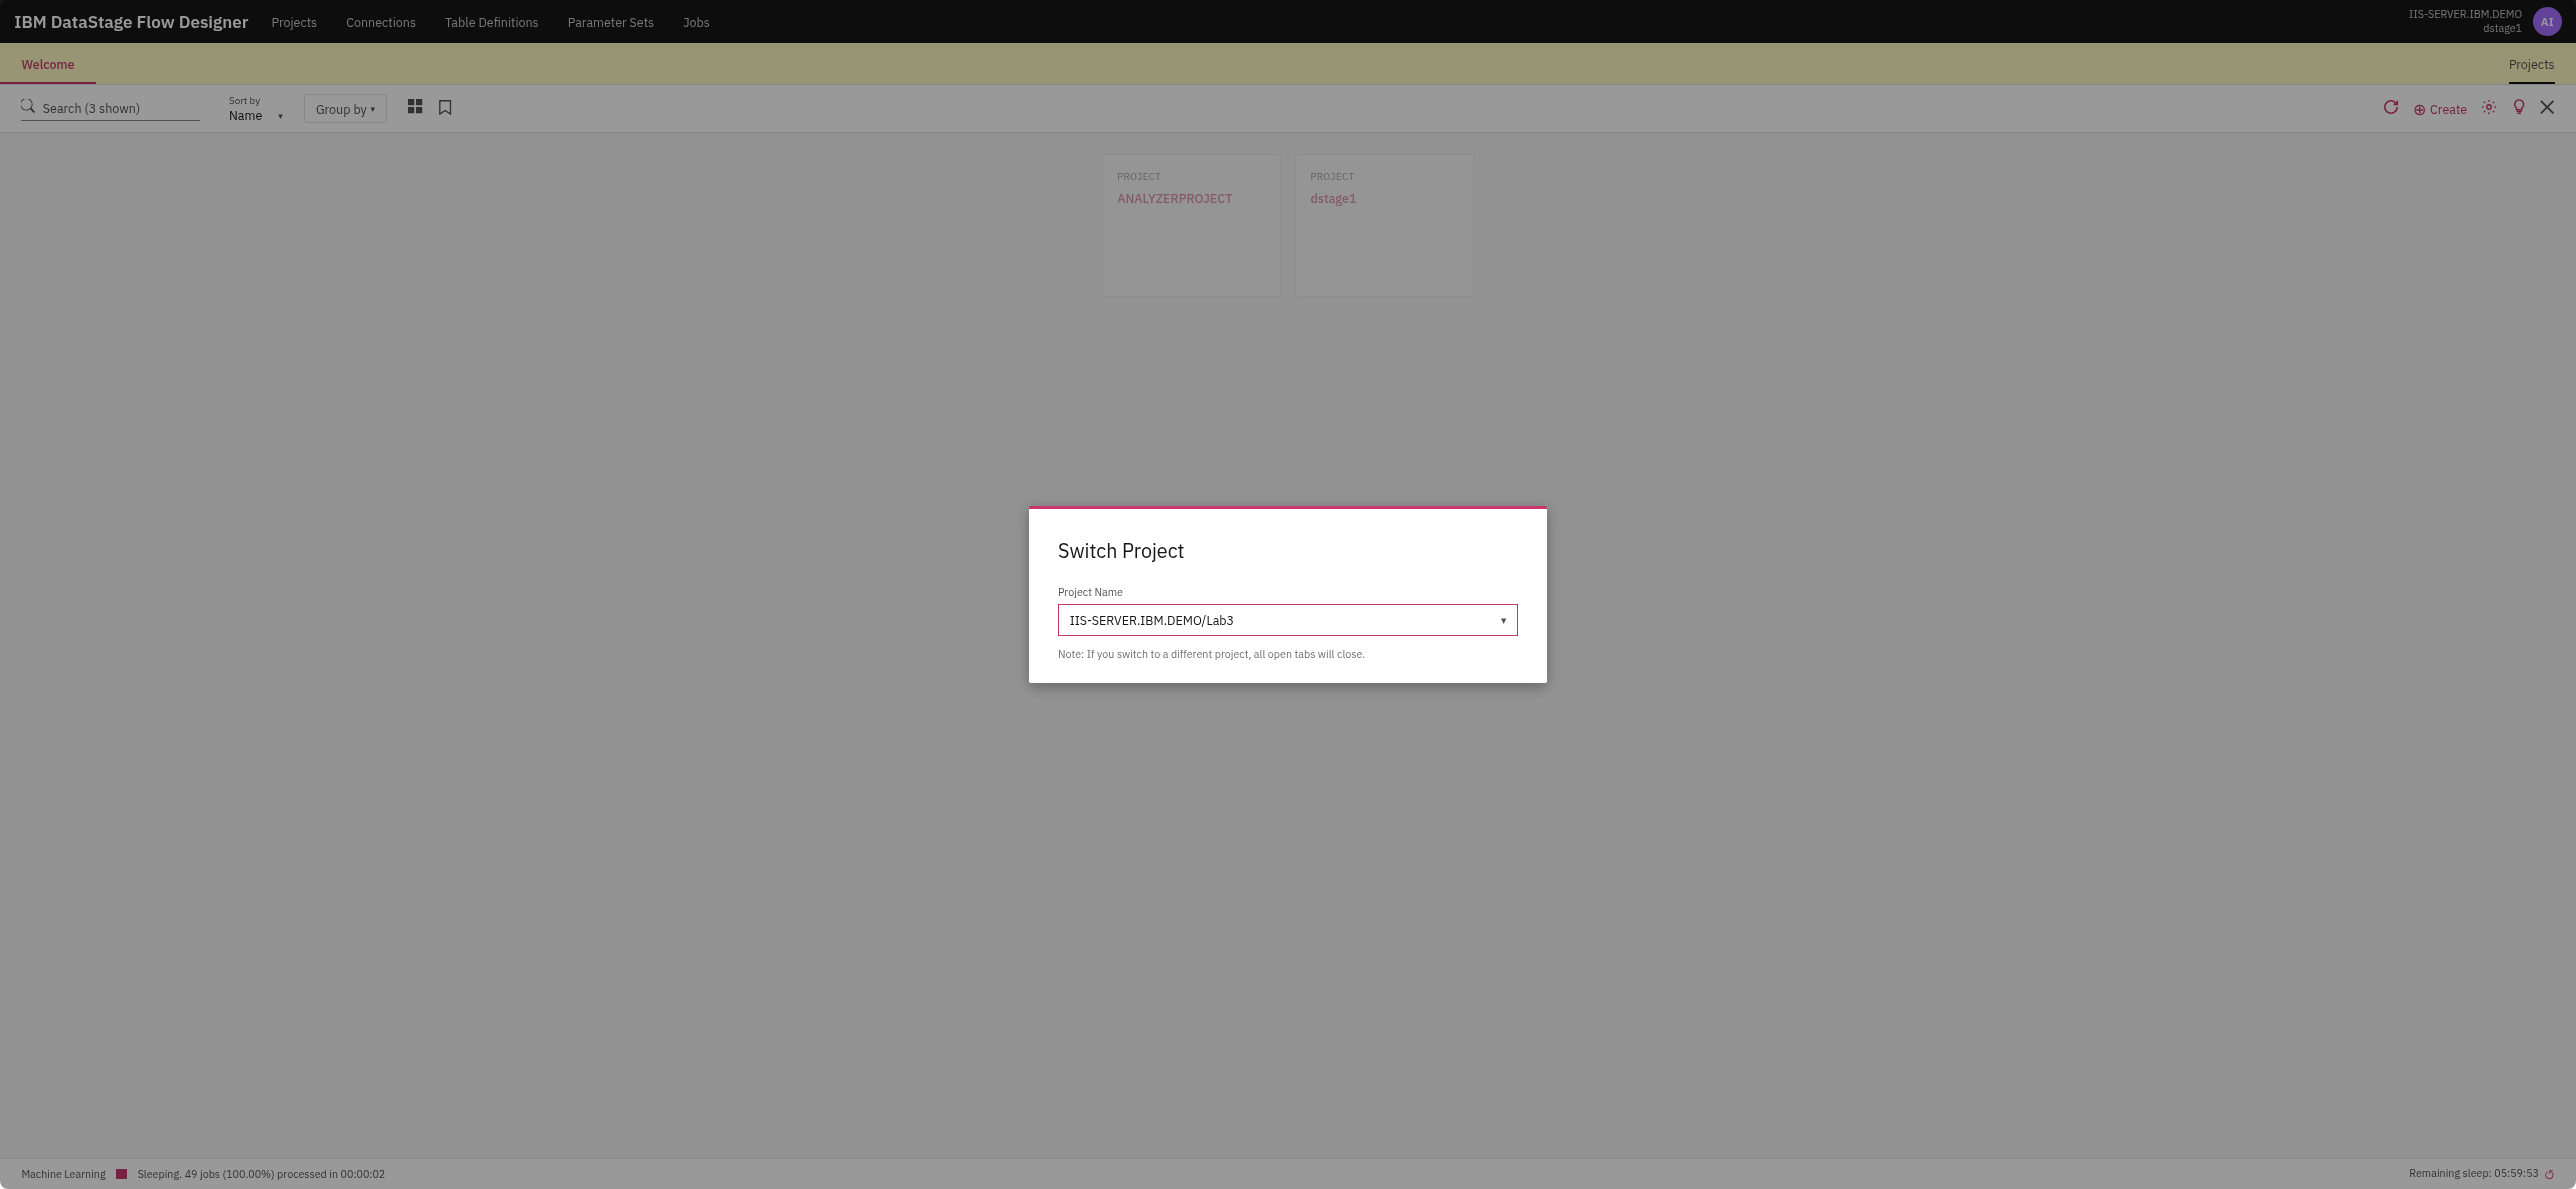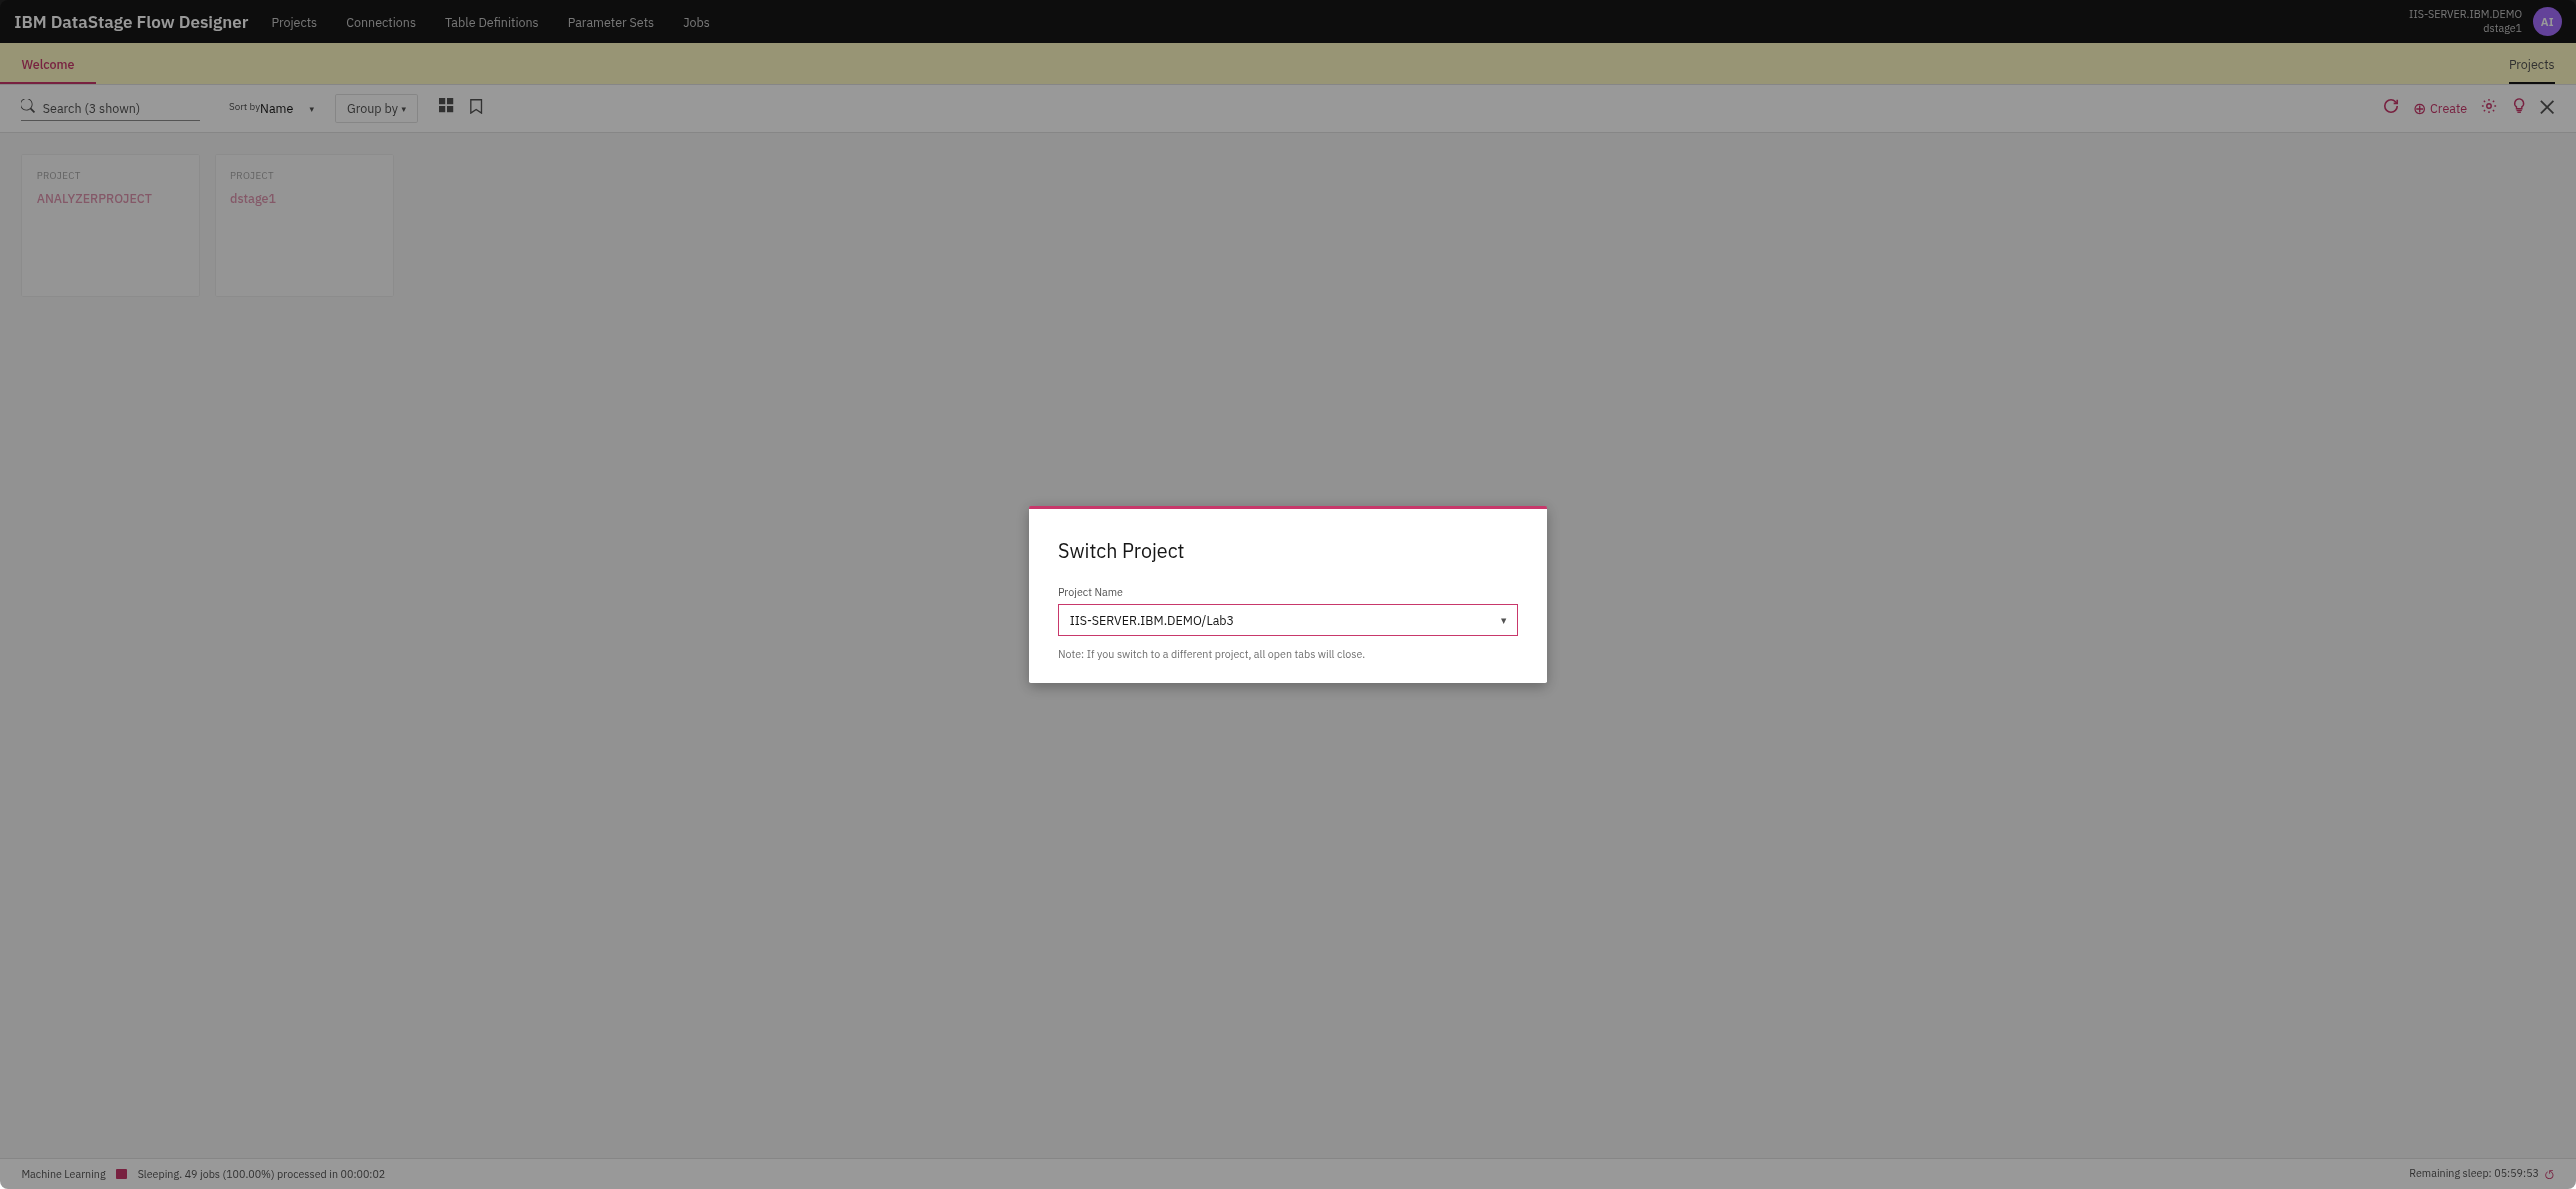--- a/index.html
+++ b/index.html
@@ -125,21 +125,21 @@
     .search-icon-svg {
       color: #525252;
       font-size: 12.5px;
     }
     .search-text {
       font-size: 12.5px;
       color: #525252;
     }
     .sort-group {
       display: flex;
-      flex-direction: row;
+      flex-direction: column;
       margin-left: 14.3px;
     }
     .sort-label {
       font-size: 9.8px;
       color: #525252;
     }
     .sort-select {
       display: flex;
       align-items: center;
       gap: 16px;
@@ -190,20 +190,21 @@
       cursor: pointer;
     }
 
     
     .main-content {
       background: #f4f4f4;
       padding: 21.4px;
       display: flex;
       gap: 14.3px;
       position: relative;
+      justify-content: center;
     }
     .project-card {
       background: #fff;
       border: 0.9px solid #e0e0e0;
       width: 179px;
       height: 143px;
       padding: 14.3px;
       display: flex;
       flex-direction: column;
       border-radius: 1.8px;

